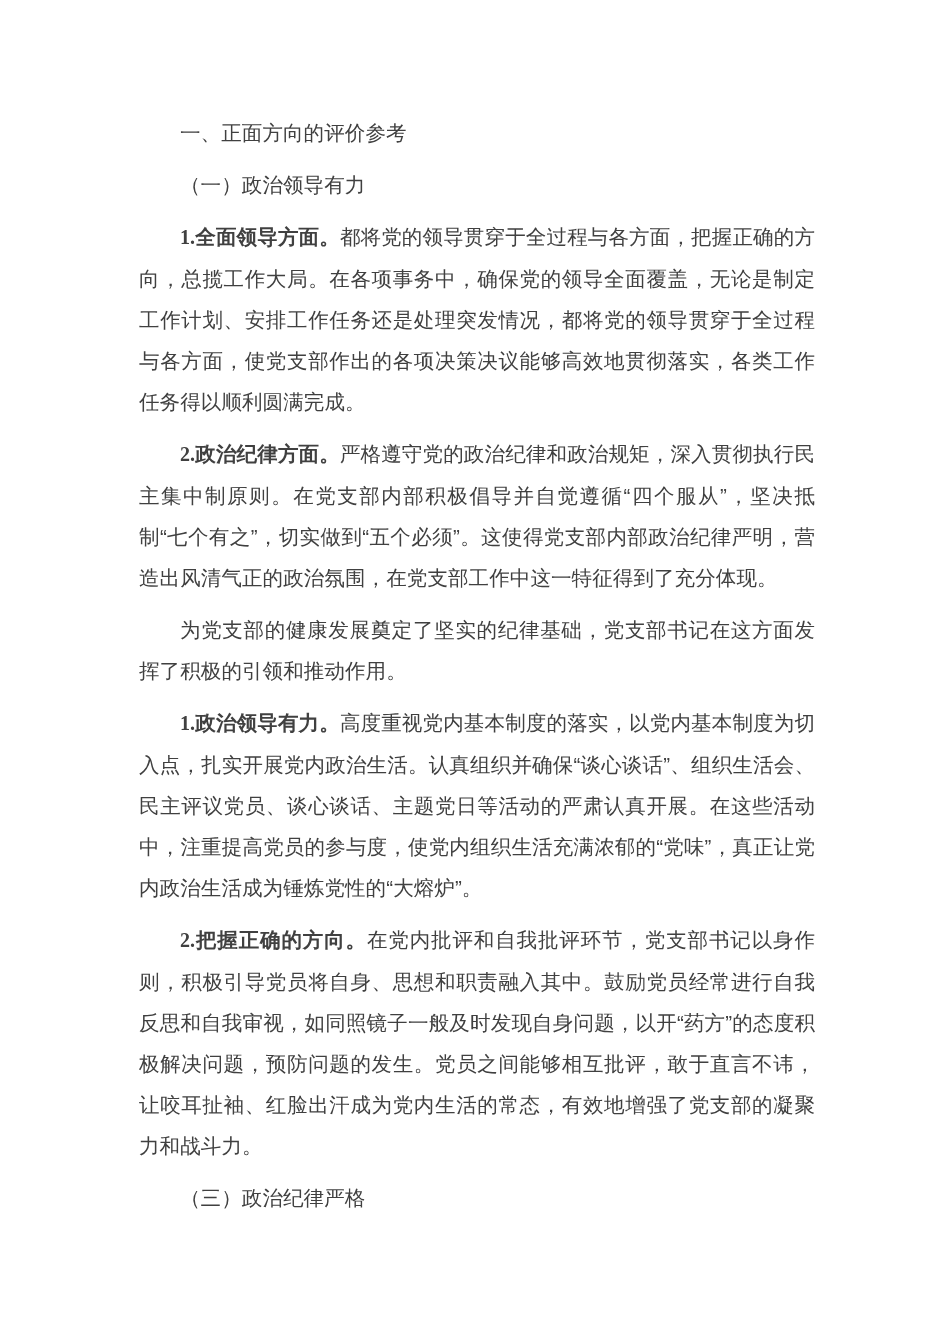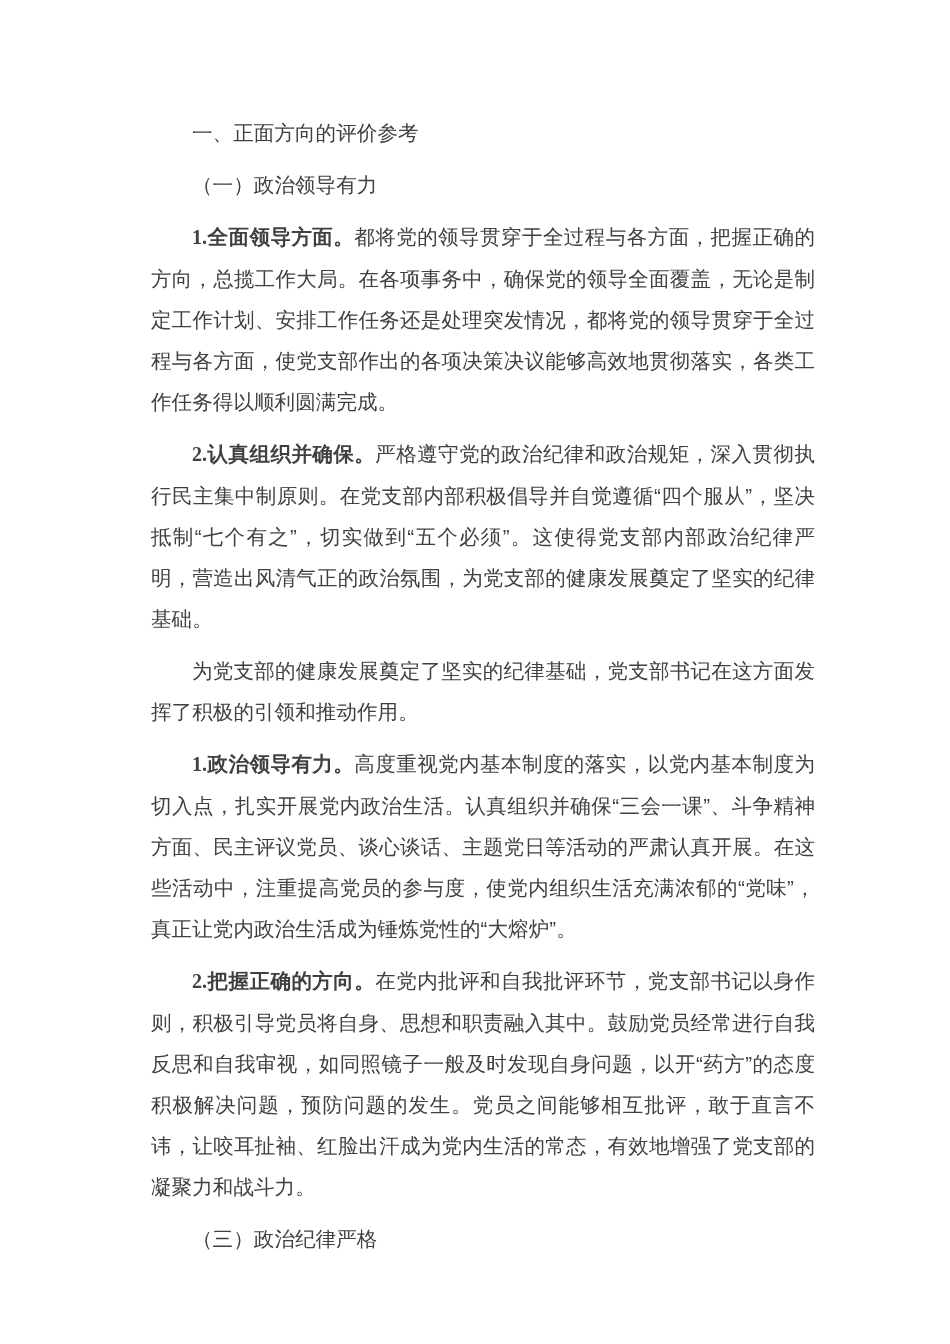--- a/index.html
+++ b/index.html
@@ -23,21 +23,21 @@
     left: 135px;
     top: 112px;
     width: 680px;
   }
   .para {
     color: #404040;
     font-size: 20.5px;
     line-height: 41px;
     text-align: justify;
     text-justify: inter-ideograph;
-    margin: 0 0 0 16px;
+    margin: 0 0 0 4px;
     padding: 0;
     letter-spacing: 0.1px;
     word-break: break-all;
   }
   
   .heading {
     text-indent: 2em;
     text-align: left;
     margin-bottom: 11px;
   }
@@ -64,25 +64,25 @@
 <div class="page">
   <div class="content">
 
     <p class="para heading">一、正面方向的评价参考</p>
 
     <p class="para heading">（一）政治领导有力</p>
 
 
     <p class="para body-para"><span class="num">1.</span><span class="lead">全面领导方面。</span><span>都将党的领导贯穿于全过程与各方面，把握正确的方向，总揽工作大局。在各项事务中，确保党的领导全面覆盖，无论是制定工作计划、安排工作任务还是处理突发情况，都将党的领导贯穿于全过程与各方面，使党支部作出的各项决策决议能够高效地贯彻落实，各类工作任务得以顺利圆满完成。</span></p>
 
-    <p class="para body-para"><span class="num">2.</span><span class="lead">认真组织并确保。</span><span>严格遵守党的政治纪律和政治规矩，深入贯彻执行民主集中制原则。在党支部内部积极倡导并自觉遵循“四个服从”，坚决抵制“七个有之”，切实做到“五个必须”。这使得党支部内部政治纪律严明，营造出风清气正的政治氛围，为党支部的健康发展奠定了坚实的纪律基础。</span></p>
+    <p class="para body-para"><span class="num">2.</span><span class="lead">政治纪律方面。</span><span>严格遵守党的政治纪律和政治规矩，深入贯彻执行民主集中制原则。在党支部内部积极倡导并自觉遵循“四个服从”，坚决抵制“七个有之”，切实做到“五个必须”。这使得党支部内部政治纪律严明，营造出风清气正的政治氛围，在党支部工作中这一特征得到了充分体现。</span></p>
 
 
     <p class="para body-para">为党支部的健康发展奠定了坚实的纪律基础，党支部书记在这方面发挥了积极的引领和推动作用。</p>
 
-    <p class="para body-para"><span class="num">1.</span><span class="lead">政治领导有力。</span><span>高度重视党内基本制度的落实，以党内基本制度为切入点，扎实开展党内政治生活。认真组织并确保“三会一课”、斗争精神方面、民主评议党员、谈心谈话、主题党日等活动的严肃认真开展。在这些活动中，注重提高党员的参与度，使党内组织生活充满浓郁的“党味”，真正让党内政治生活成为锤炼党性的“大熔炉”。</span></p>
+    <p class="para body-para"><span class="num">1.</span><span class="lead">政治领导有力。</span><span>高度重视党内基本制度的落实，以党内基本制度为切入点，扎实开展党内政治生活。认真组织并确保“谈心谈话”、组织生活会、民主评议党员、谈心谈话、主题党日等活动的严肃认真开展。在这些活动中，注重提高党员的参与度，使党内组织生活充满浓郁的“党味”，真正让党内政治生活成为锤炼党性的“大熔炉”。</span></p>
 
     <p class="para body-para"><span class="num">2.</span><span class="lead">把握正确的方向。</span><span>在党内批评和自我批评环节，党支部书记以身作则，积极引导党员将自身、思想和职责融入其中。鼓励党员经常进行自我反思和自我审视，如同照镜子一般及时发现自身问题，以开“药方”的态度积极解决问题，预防问题的发生。党员之间能够相互批评，敢于直言不讳，让咬耳扯袖、红脸出汗成为党内生活的常态，有效地增强了党支部的凝聚力和战斗力。</span></p>
 
     <p class="para heading">（三）政治纪律严格</p>
 
   </div>
 </div>
 
 </body></html>

